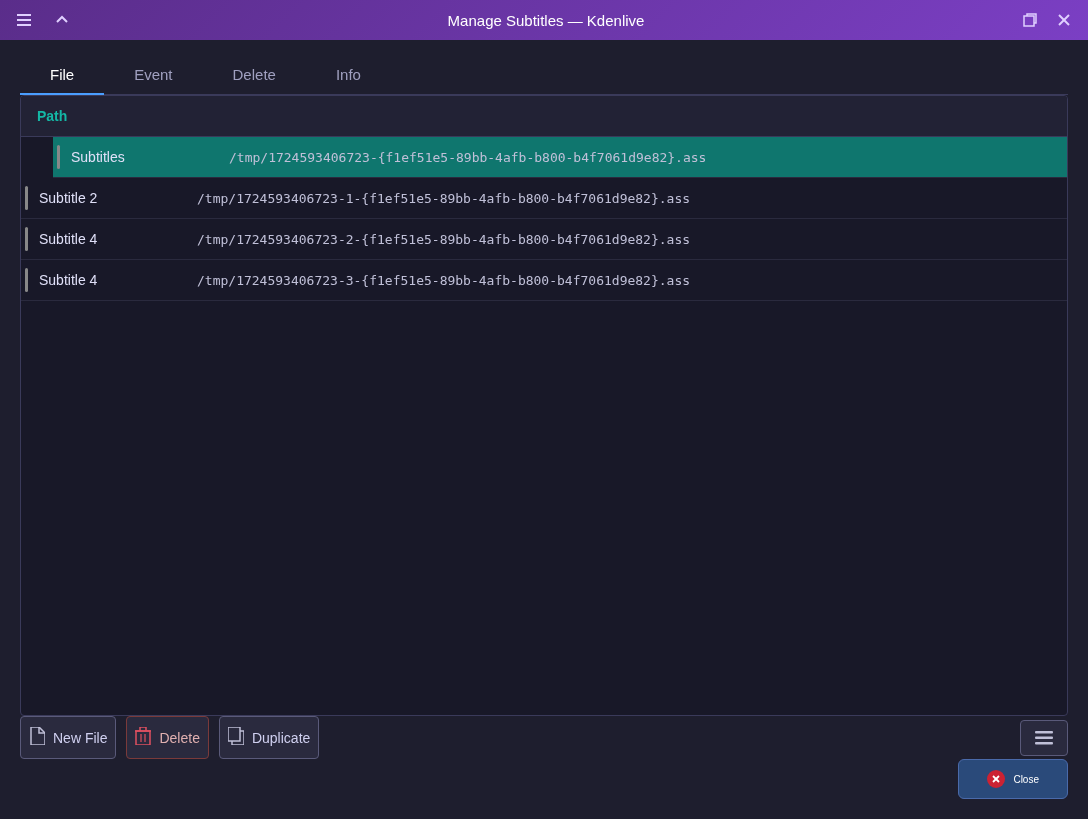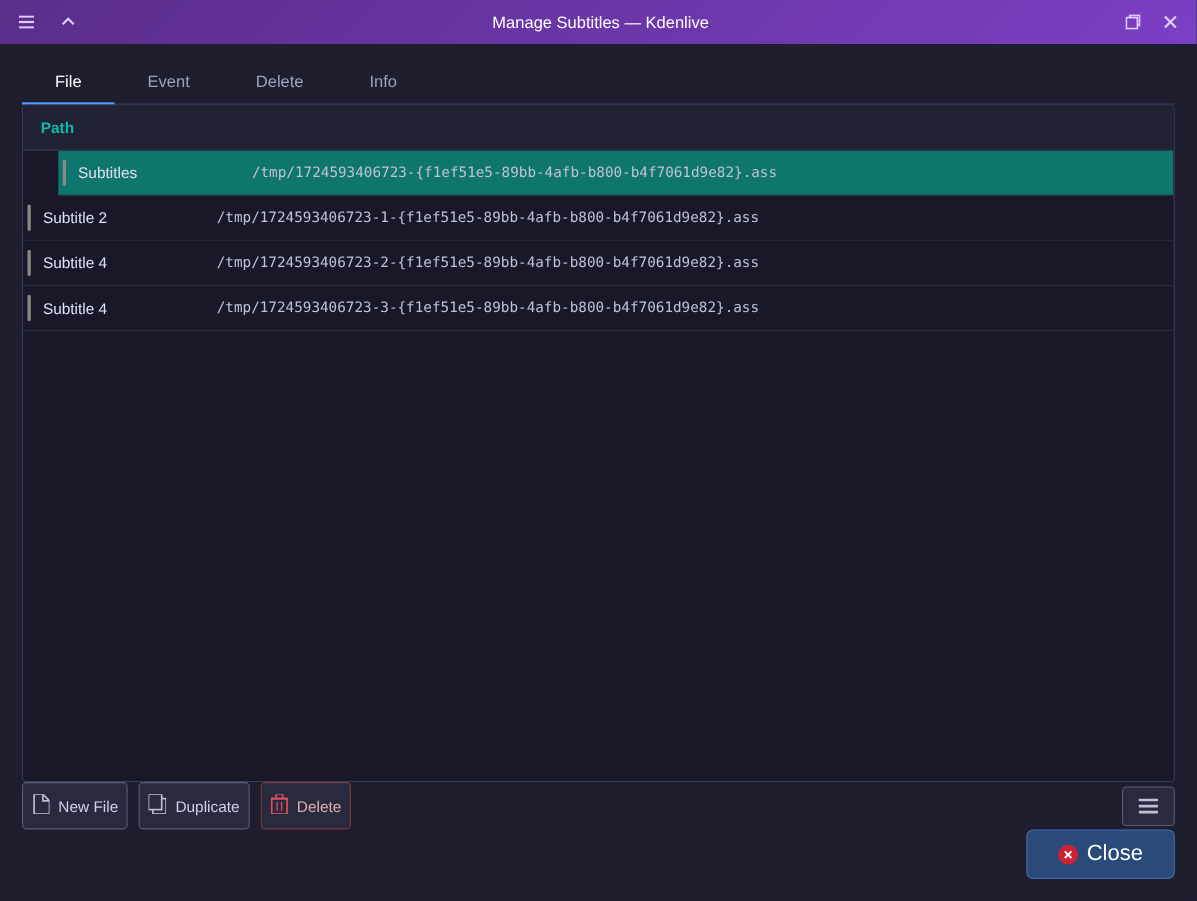--- a/index.html
+++ b/index.html
@@ -235,21 +235,21 @@
       justify-content: flex-end;
       padding-bottom: 4px;
     }
 
     .btn-close {
       background: #2a4a7a;
       border: 1px solid #4a6aaa;
       border-radius: 6px;
       color: #ffffff;
       cursor: pointer;
-      font-size: 20px;
+      font-size: 10px;
       padding: 10px 28px;
       display: flex;
       align-items: center;
       gap: 8px;
     }
 
     .close-icon-circle {
       width: 18px;
       height: 18px;
       background: #cc2233;
@@ -351,44 +351,44 @@
 
     <div class="button-row">
       <button class="btn">
         <span>
           <svg width="16" height="18" viewBox="0 0 16 18">
             <path d="M2,0 L10,0 L16,6 L16,18 L2,18 Z" fill="none" stroke="#c0c0d8" stroke-width="1.5"></path>
             <polyline points="10,0 10,6 16,6" fill="none" stroke="#c0c0d8" stroke-width="1.5"></polyline>
           </svg>
         </span>
         <span>New File</span>
-      </button>
-      <button class="btn">
-        <span>
-          <svg width="16" height="18" viewBox="0 0 16 18">
-            <rect x="4" y="4" width="12" height="14" fill="none" stroke="#c0c0d8" stroke-width="1.5"></rect>
-            <rect x="0" y="0" width="12" height="14" fill="#2a2a3e" stroke="#c0c0d8" stroke-width="1.5"></rect>
-          </svg>
-        </span>
-        <span>Duplicate</span>
       </button>
       <button class="btn btn-delete">
         <span>
           <svg width="16" height="18" viewBox="0 0 16 18">
             <rect x="1" y="4" width="14" height="14" fill="none" stroke="#e05060" stroke-width="1.5"></rect>
             <line x1="0" y1="4" x2="16" y2="4" stroke="#e05060" stroke-width="1.5"></line>
             <line x1="5" y1="4" x2="5" y2="0" stroke="#e05060" stroke-width="1.5"></line>
             <line x1="11" y1="4" x2="11" y2="0" stroke="#e05060" stroke-width="1.5"></line>
             <line x1="5" y1="0" x2="11" y2="0" stroke="#e05060" stroke-width="1.5"></line>
             <line x1="6" y1="7" x2="6" y2="15" stroke="#e05060" stroke-width="1.2"></line>
             <line x1="10" y1="7" x2="10" y2="15" stroke="#e05060" stroke-width="1.2"></line>
           </svg>
         </span>
         <span>Delete</span>
       </button>
+      <button class="btn">
+        <span>
+          <svg width="16" height="18" viewBox="0 0 16 18">
+            <rect x="4" y="4" width="12" height="14" fill="none" stroke="#c0c0d8" stroke-width="1.5"></rect>
+            <rect x="0" y="0" width="12" height="14" fill="#2a2a3e" stroke="#c0c0d8" stroke-width="1.5"></rect>
+          </svg>
+        </span>
+        <span>Duplicate</span>
+      </button>
       <button class="btn btn-menu">
         <svg width="18" height="14" viewBox="0 0 18 14">
           <rect y="0" width="18" height="2.5" rx="1" fill="#c0c0d8"></rect>
           <rect y="5.5" width="18" height="2.5" rx="1" fill="#c0c0d8"></rect>
           <rect y="11" width="18" height="2.5" rx="1" fill="#c0c0d8"></rect>
         </svg>
       </button>
     </div>
 
     <div class="close-row">

